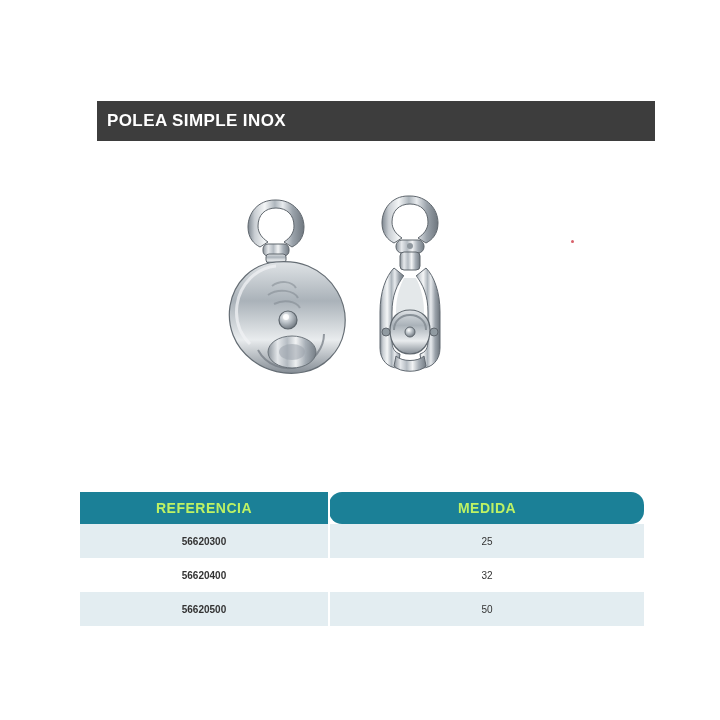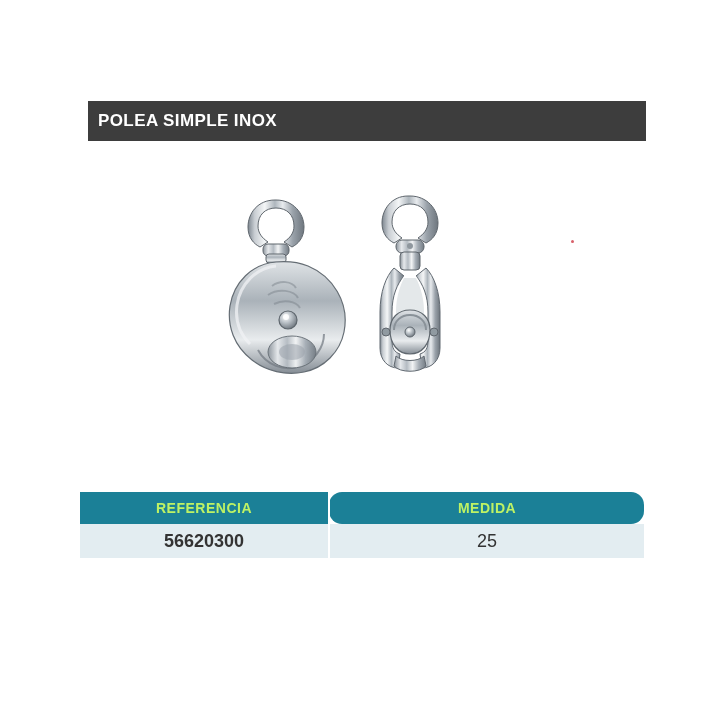--- a/index.html
+++ b/index.html
@@ -17,21 +17,21 @@
   .page {
     position: absolute;
     left: 0; top: 0;
     width: 720px;
     height: 720px;
   }
 
   
   .title-bar {
     position: absolute;
-    left: 88px;
+    left: 97px;
     top: 101px;
     width: 558px;
     height: 40px;
     background: #3d3d3d;
     display: flex;
     align-items: center;
   }
   .title-bar .title-text {
     color: #ffffff;
     font-size: 17px;
@@ -79,21 +79,21 @@
     text-align: center;
     border: none;
     font-family: "Liberation Sans", sans-serif;
   }
   .spec-table th.col-ref { width: 246px; border-right: 2px solid #ffffff; }
   .spec-table th.col-med { width: 312px; border-radius: 13px; }
 
   .spec-table td {
     height: 32px;
     text-align: center;
-    font-size: 18px;
+    font-size: 10px;
     color: #333333;
     border: none;
     font-family: "Liberation Sans", sans-serif;
     margin-top: 12px;
   }
   .spec-table td.ref {
     font-weight: bold;
     border-right: 2px solid #ffffff;
   }
   .spec-table tr.row-alt td { background: #e3edf1; }
@@ -220,16 +220,24 @@
       <tr>
         <th class="col-ref">REFERENCIA</th>
         <th class="col-med">MEDIDA</th>
       </tr>
     </thead>
     <tbody>
       <tr class="row-alt">
         <td class="ref">56620300</td>
         <td class="med">25</td>
       </tr>
+      <tr class="row-plain">
+        <td class="ref">56620400</td>
+        <td class="med">32</td>
+      </tr>
+      <tr class="row-alt">
+        <td class="ref">56620500</td>
+        <td class="med">50</td>
+      </tr>
     </tbody>
   </table>
 
 </div>
 
 </body></html>

